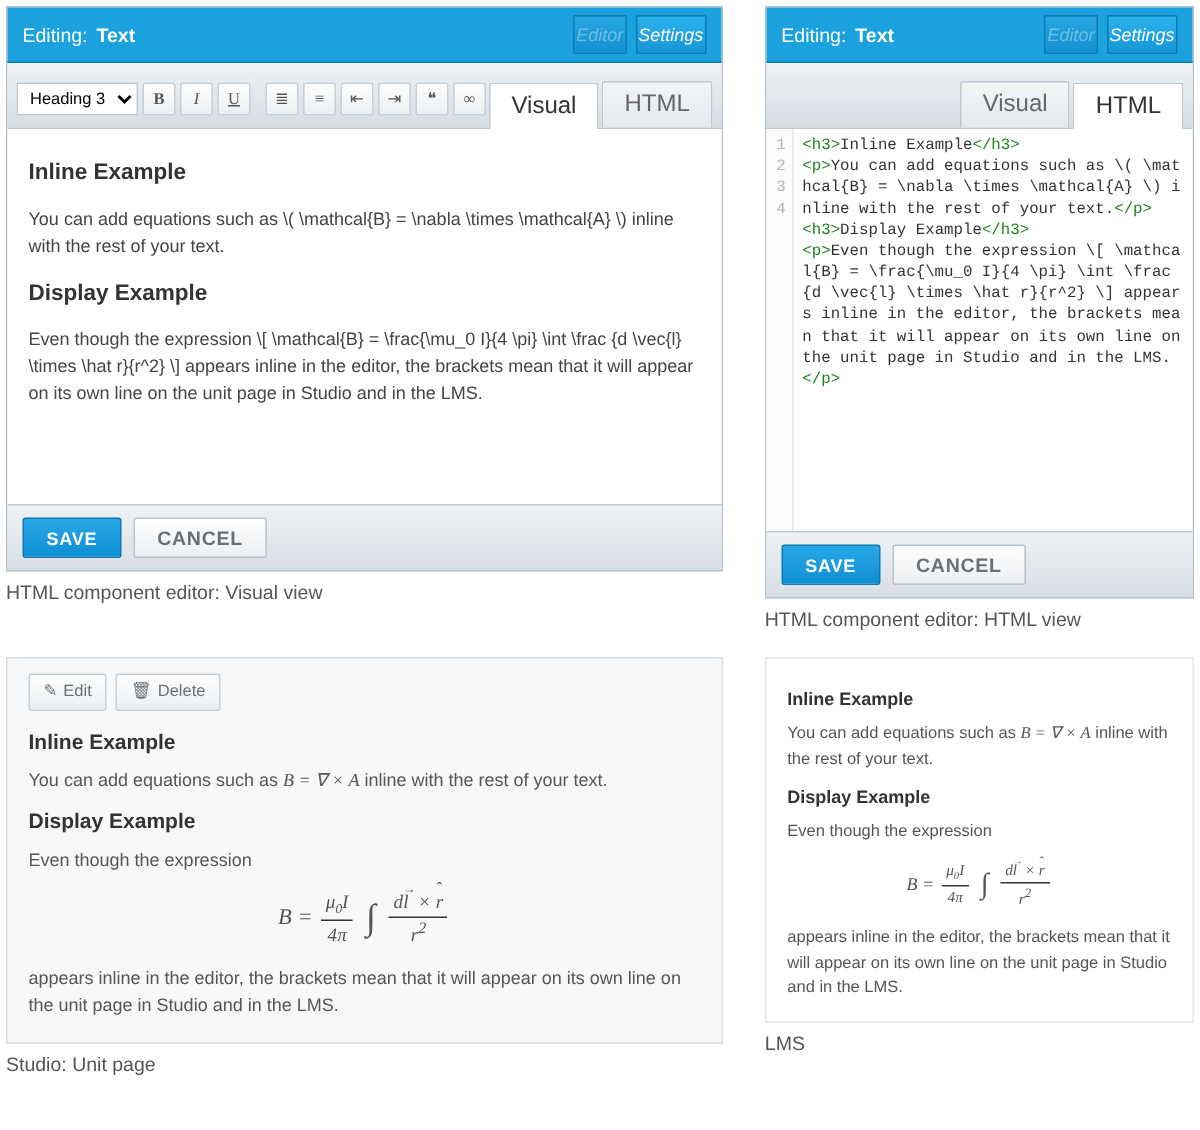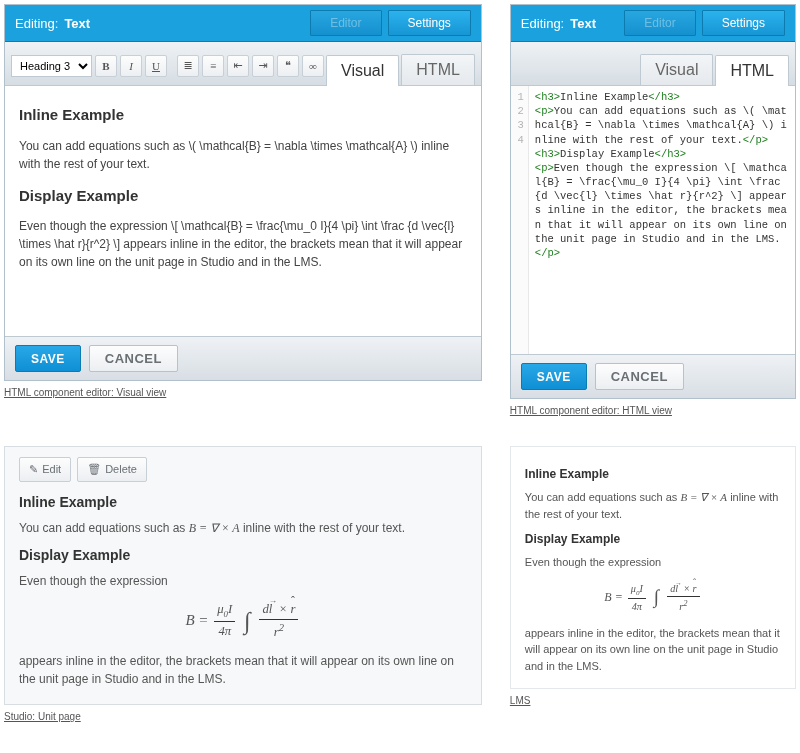--- a/index.html
+++ b/index.html
@@ -6,21 +6,21 @@
   body {
     font-family: "Helvetica Neue", Arial, sans-serif;
     background: #fff;
     width: 800px;
     font-size: 12px;
     color: #3c3c3c;
   }
   .grid {
     display: grid;
     grid-template-columns: 1fr 1fr;
-    gap: 30px 28px;
+    gap: 18px 28px;
     padding: 4px;
   }
   .panel {
     display: flex;
     flex-direction: column;
   }
   .editor-frame {
     border: 1px solid #b0c0cc;
   }
   .hdr {
@@ -32,25 +32,26 @@
     font-size: 13px;
     border-bottom: 1px solid #0b7bb0;
   }
   .hdr .label { font-weight: 400; margin-right: 6px; }
   .hdr .title { font-weight: 700; }
   .hdr .spacer { flex: 1; }
   .hdr .tbtn {
     background: linear-gradient(#2bb3ee,#1795d4);
     border: 1px solid #0b7bb0;
     color: #fff;
-    padding: 5px 19px;
+    padding: 5px 1px;
     font-size: 12px;
     margin-left: 6px;
     cursor: pointer;
     border-radius: 1px;
+    font-style: italic;
   }
   .hdr .tbtn.inactive {
     color: rgba(255,255,255,0.35);
     background: linear-gradient(#27a7e0,#1590cf);
     cursor: default;
   }
   .tabbar {
     background: linear-gradient(#eef2f5,#d6dde3);
     border-bottom: 1px solid #bfc9d2;
     display: flex;
@@ -166,24 +167,23 @@
     color: #6a6f74;
     border: 1px solid #b9c1c9;
     padding: 5px 15px;
     font-size: 13px;
     font-weight: 600;
     letter-spacing: .5px;
     border-radius: 2px;
     cursor: pointer;
   }
   .caption {
-    font-size: 10px;
+    font-size: 13px;
     color: #555;
     margin-top: 6px;
-    text-decoration: underline;
   }
   
   .preview {
     border: 1px solid #d8dde2;
     background: #f6f8f9;
     padding: 10px 14px 16px 14px;
     font-size: 12px;
     color: #555;
     line-height: 1.5;
   }

